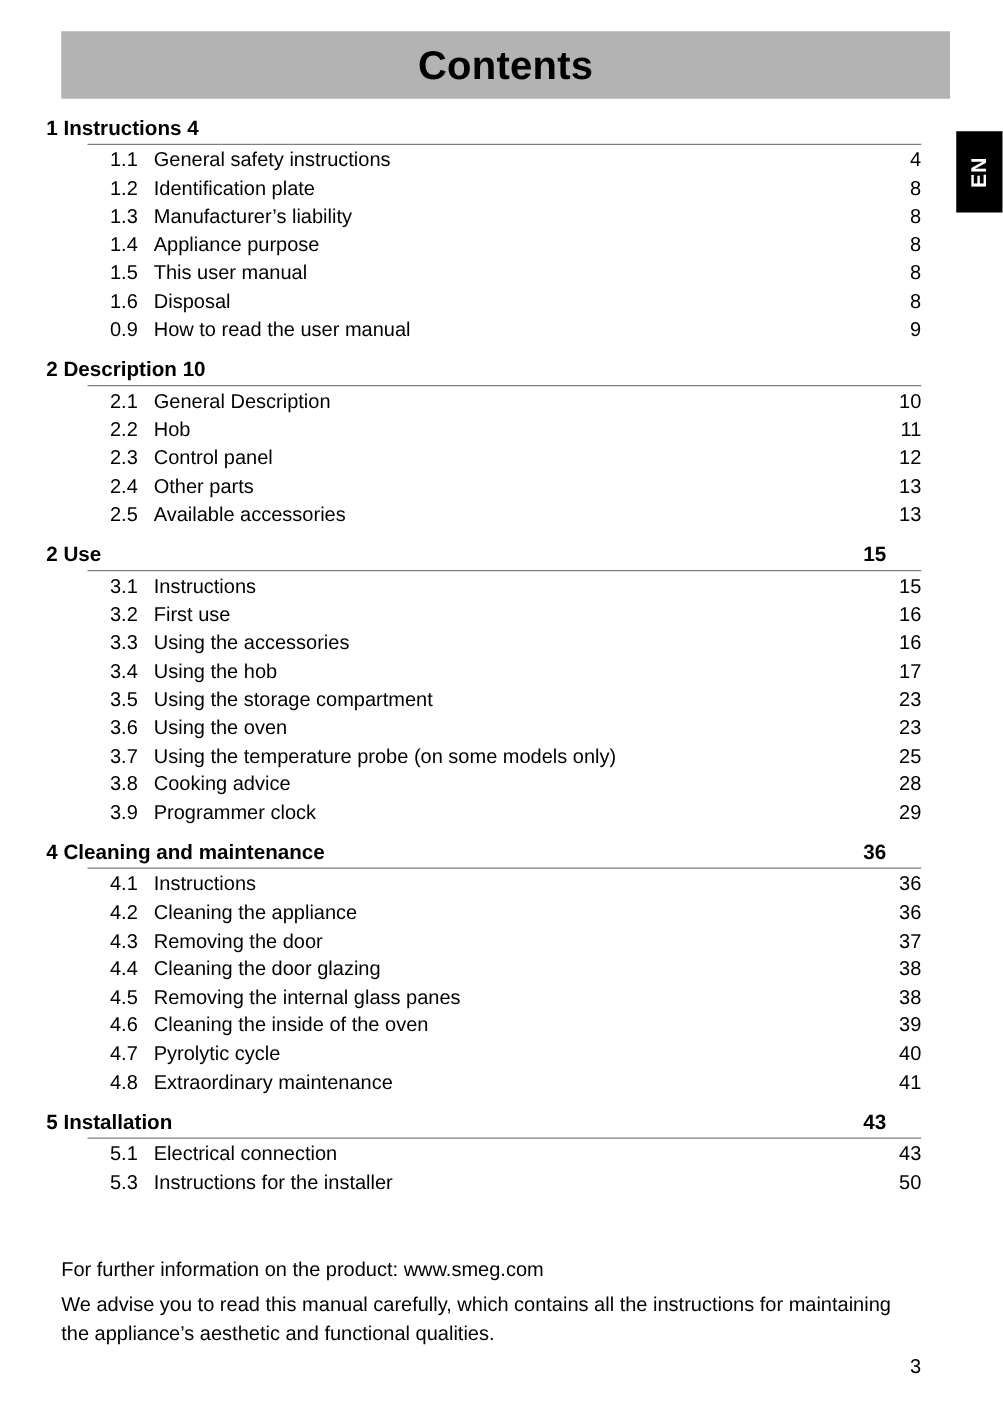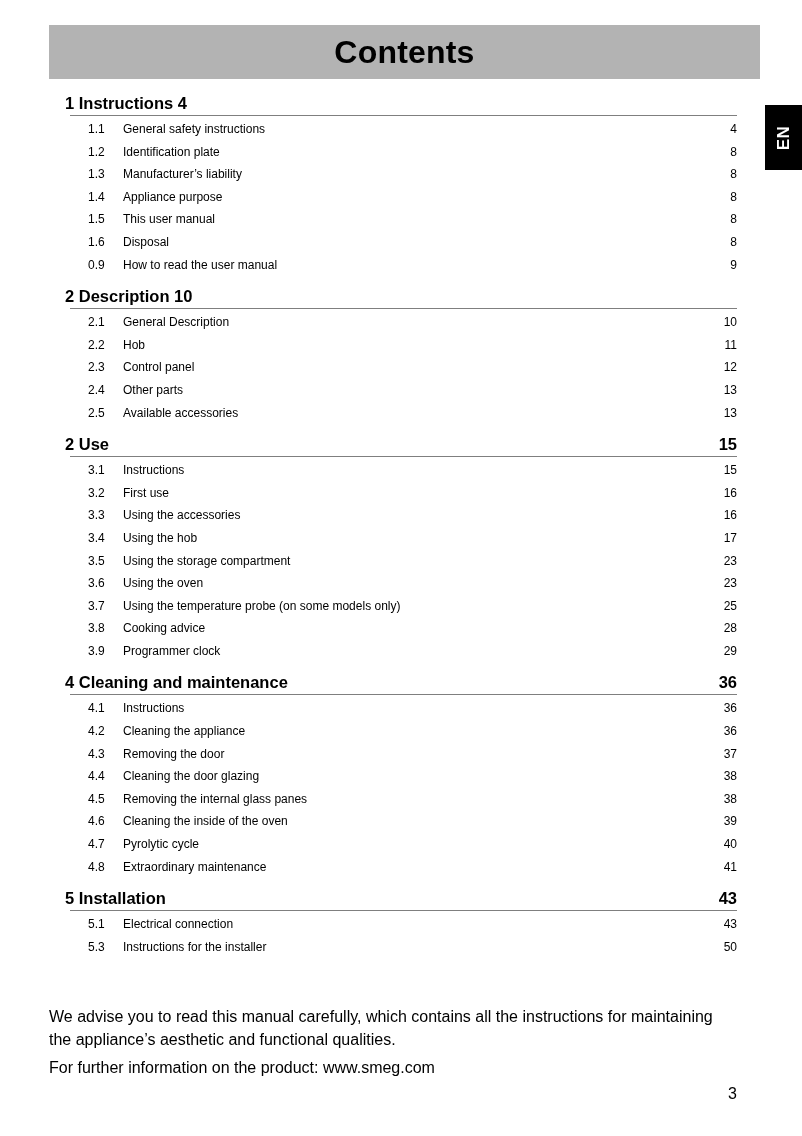--- a/index.html
+++ b/index.html
@@ -65,21 +65,21 @@
     top: 92px;
     width: 802px;
   }
   .chapter {
     position: relative;
     padding: 0;
   }
   .chapter-head {
     display: flex;
     align-items: baseline;
-    margin-left: 65px;
+    margin-left: 37px;
     width: 672px;
     font-size: 16.5px;
     font-weight: bold;
     line-height: 22px;
     padding-bottom: 1px;
   }
   .chapter-head .ch-title {
     flex: 0 0 auto;
     white-space: pre;
   }
@@ -98,21 +98,21 @@
     background: #7f7f7f;
   }
   .entries {
     margin-top: 2px;
   }
   .entry {
     display: flex;
     align-items: baseline;
     margin-left: 88px;
     width: 649px;
-    font-size: 12px;
+    font-size: 16px;
     line-height: 22.6px;
     white-space: nowrap;
   }
   .entry .e-num {
     flex: 0 0 35px;
   }
   .entry .e-label {
     flex: 0 0 auto;
   }
   .entry .e-fill {
@@ -397,17 +397,17 @@
           <span class="e-num">5.3</span>
           <span class="e-label">Instructions for the installer</span>
           <span class="e-fill"></span>
           <span class="e-page">50</span>
         </div>
       </div>
     </div>
   </div>
 
 <div class="footer-note">
+  <p>For further information on the product: www.smeg.com</p>
   <p>We advise you to read this manual carefully, which contains all the instructions for maintaining the appliance’s aesthetic and functional qualities.</p>
-  <p>For further information on the product: www.smeg.com</p>
 </div>
 
 <div class="page-number">3</div>
 
 </body></html>

